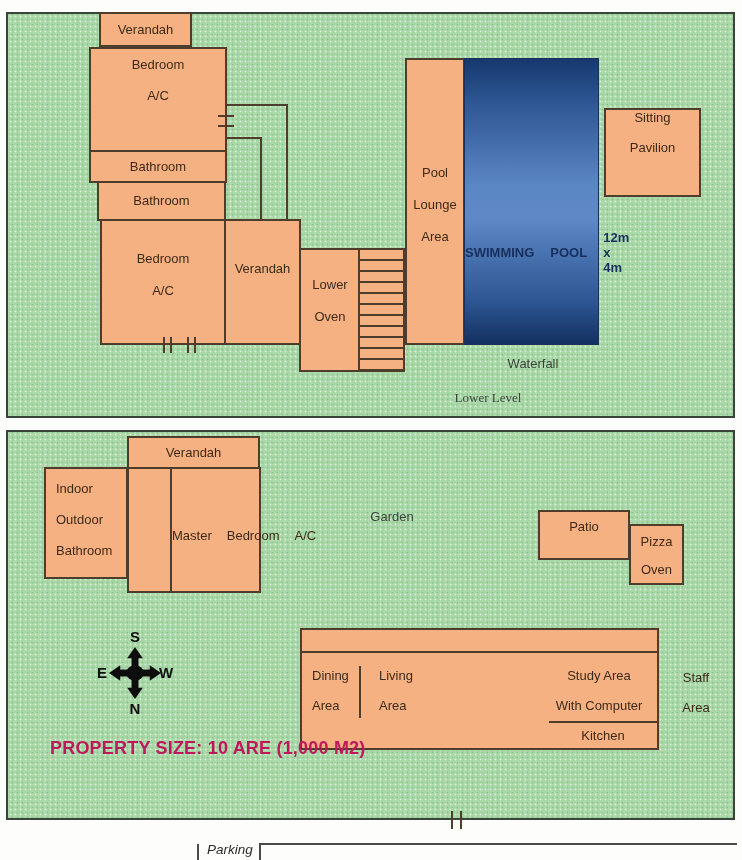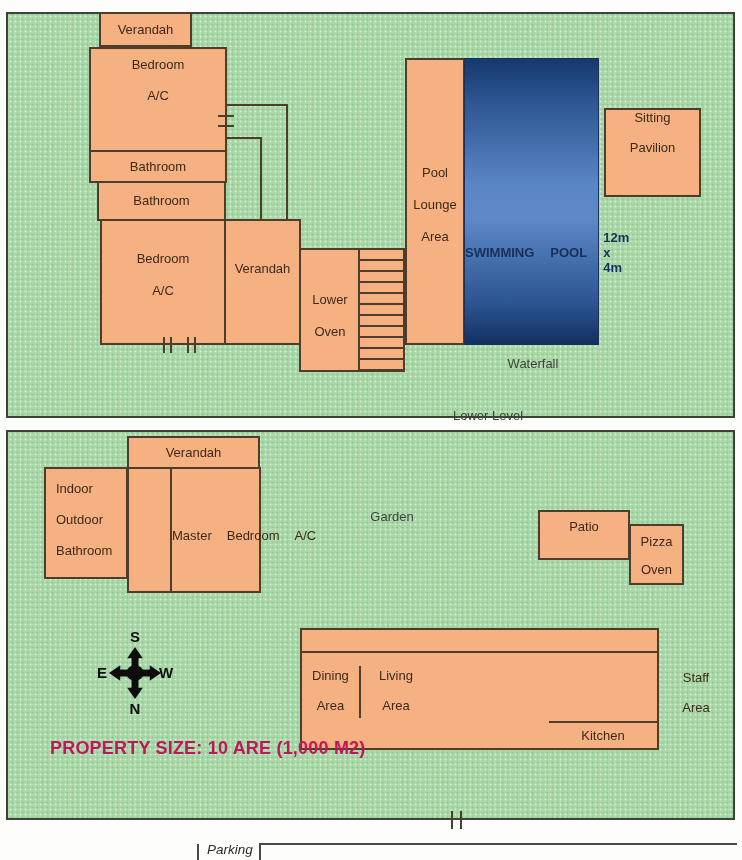--- a/index.html
+++ b/index.html
@@ -14,21 +14,21 @@
          background-size:5px 5px,5px 5px,auto;background-position:0 0,2px 3px,0 0;}
   .room{position:absolute;background:#f6b183;border:2px solid #4f3d2b;box-sizing:border-box;
         display:flex;flex-direction:column;align-items:center;font-size:13px;line-height:16px;}
   .room .ln{white-space:nowrap;text-align:right;}
   .wall{position:absolute;background:#4f3d2b;}
   .glabel{position:absolute;font-size:13px;line-height:16px;color:#3b433b;text-align:center;white-space:nowrap;}
   .pool{position:absolute;box-sizing:border-box;border:1px solid #1c3058;
         background:linear-gradient(180deg,#16386e 0%,#2b5490 14%,#5b86c4 44%,#5e89c6 56%,#2b5490 86%,#142f60 100%);
         display:flex;align-items:center;color:#172f5c;font-size:13px;font-weight:600;}
   .stairs{position:absolute;background-image:repeating-linear-gradient(180deg,transparent 0 9px,#4f3d2b 9px 11px);}
-  .bld-label{position:absolute;font-size:13px;line-height:16px;color:#3c2a18;white-space:nowrap;text-align:center;}
+  .bld-label{position:absolute;font-size:13px;line-height:16px;color:#3c2a18;white-space:nowrap;}
   .compass-letter{position:absolute;font-size:15px;font-weight:bold;color:#101010;width:18px;text-align:center;}
   .prop{position:absolute;font-weight:bold;font-size:18px;color:#be185d;letter-spacing:.2px;}
 </style>
 </head>
 <body>
 
 <div id="plan">
 
   <div class="panel" style="top:12px;height:406px;"></div>
 
@@ -52,21 +52,21 @@
   <div class="room" style="left:100px;top:219px;width:126px;height:126px;padding-top:30px;gap:16px;">
     <span class="ln">Bedroom</span>
     <span class="ln">A/C</span>
   </div>
 
   <div class="room" style="left:224px;top:219px;width:77px;height:126px;padding-top:40px;">
     <span class="ln">Verandah</span>
   </div>
 
   <div class="room" style="left:299px;top:248px;width:106px;height:124px;padding:0;">
-    <div style="position:absolute;left:0;top:0;width:58px;height:100%;display:flex;flex-direction:column;align-items:center;padding-top:42px;gap:16px;box-sizing:border-box;">
+    <div style="position:absolute;left:0;top:0;width:58px;height:100%;display:flex;flex-direction:column;align-items:center;padding-top:27px;gap:16px;box-sizing:border-box;">
       <span class="ln">Lower</span>
       <span class="ln">Oven</span>
     </div>
     <div class="wall" style="left:57px;top:0;width:2px;height:120px;"></div>
     <div class="stairs" style="left:59px;top:0;width:43px;height:120px;"></div>
   </div>
 
   <div class="room" style="left:405px;top:58px;width:60px;height:287px;padding-top:105px;gap:16px;">
     <span class="ln">Pool</span>
     <span class="ln">Lounge</span>
@@ -89,21 +89,21 @@
   <div class="wall" style="left:227px;top:137px;width:35px;height:2px;"></div>
   <div class="wall" style="left:260px;top:137px;width:2px;height:84px;"></div>
   <div class="wall" style="left:218px;top:115px;width:16px;height:2px;"></div>
   <div class="wall" style="left:218px;top:125px;width:16px;height:2px;"></div>
   <div class="wall" style="left:163px;top:337px;width:2px;height:16px;"></div>
   <div class="wall" style="left:170px;top:337px;width:2px;height:16px;"></div>
   <div class="wall" style="left:187px;top:337px;width:2px;height:16px;"></div>
   <div class="wall" style="left:194px;top:337px;width:2px;height:16px;"></div>
 
   <div class="glabel" style="left:468px;top:356px;width:130px;">Waterfall</div>
-  <div class="glabel" style="left:428px;top:408px;width:120px;">Lower Level</div>
+  <div class="glabel" style="left:428px;top:390px;width:120px;font-family:Liberation Serif, serif;">Lower Level</div>
 
   <div class="panel" style="top:430px;height:390px;"></div>
 
   <div class="room" style="left:127px;top:436px;width:133px;height:33px;justify-content:center;">
     <span class="ln">Verandah</span>
   </div>
 
   <div class="room" style="left:44px;top:467px;width:84px;height:112px;padding-top:12px;gap:15px;align-items:flex-start;padding-left:10px;">
     <span class="ln">Indoor</span>
     <span class="ln">Outdoor</span>
@@ -136,20 +136,24 @@
   <div class="wall" style="left:549px;top:721px;width:108px;height:2px;"></div>
 
   <div class="bld-label" style="left:312px;top:668px;">
     <div>Dining</div>
     <div style="margin-top:14px;">Area</div>
   </div>
   <div class="bld-label" style="left:379px;top:668px;">
     <div>Living</div>
     <div style="margin-top:14px;">Area</div>
   </div>
+  <div class="bld-label" style="left:540px;top:668px;width:118px;text-align:center;">
+    <div>Study Area</div>
+    <div style="margin-top:14px;">With Computer</div>
+  </div>
   <div class="bld-label" style="left:549px;top:728px;width:108px;text-align:center;">
     <div>Kitchen</div>
   </div>
 
   <div class="glabel" style="left:670px;top:670px;width:52px;color:#3c2a18;">
     <div>Staff</div>
     <div style="margin-top:14px;">Area</div>
   </div>
 
   <div style="position:absolute;left:90px;top:626px;width:90px;height:94px;">

